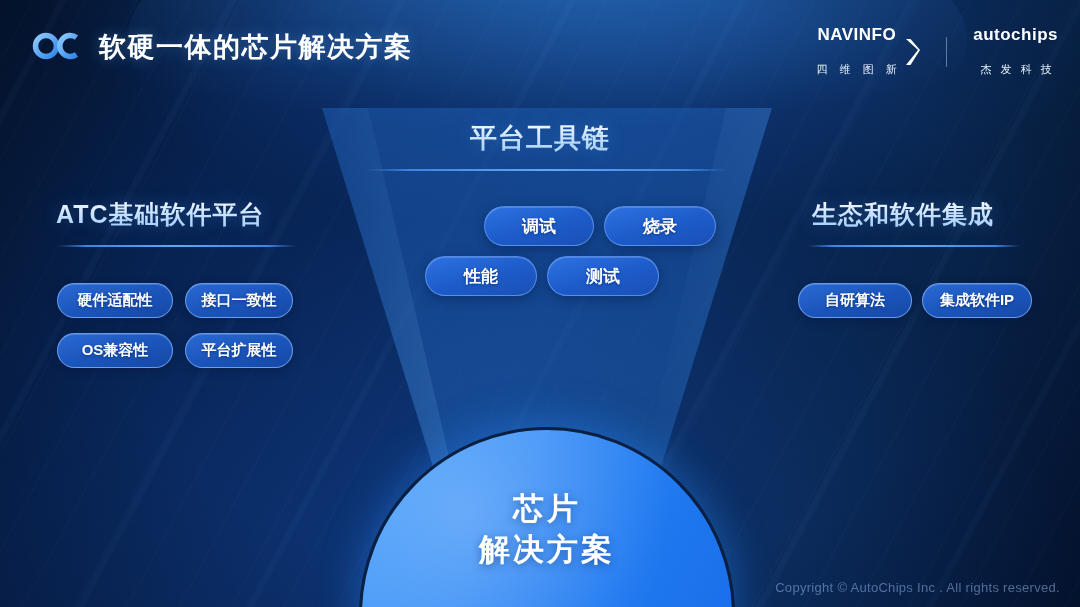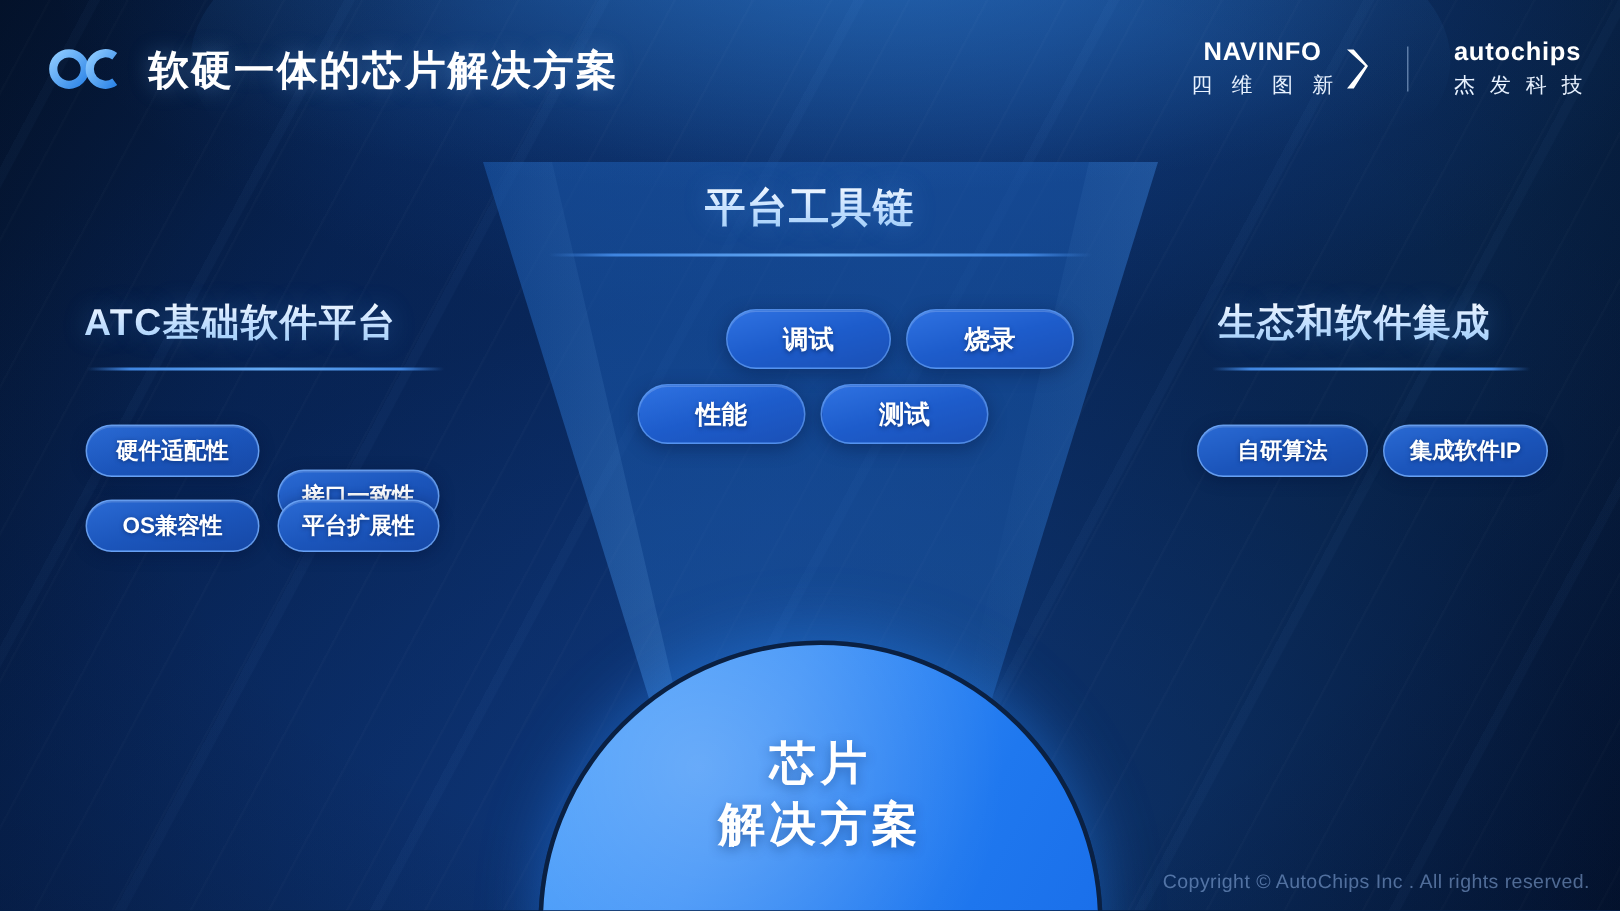--- a/index.html
+++ b/index.html
@@ -70,22 +70,22 @@
   #brand-row {
     position:absolute; right:22px; top:26px;
     display:flex; align-items:center; gap:26px;
   }
   .brand-block { display:flex; flex-direction:column; align-items:center; }
   .brand-main {
     font-size:17px; font-weight:bold; color:#fff; letter-spacing:.5px;
     line-height:1.05; white-space:nowrap;
   }
   .brand-sub {
-    font-size:14px; color:#e8f2ff; letter-spacing:4.5px;
-    line-height:1.5; white-space:nowrap; margin-top:2px;
+    font-size:11px; color:#e8f2ff; letter-spacing:4.5px;
+    line-height:1.5; white-space:nowrap; margin-top:17px;
     padding-left:4px;
   }
   .brand-sub.sub2 { letter-spacing:3px; }
   #brand-sep { width:1px; height:30px; background:rgba(190,220,255,.45); }
   #navinfo-wrap { display:flex; align-items:center; gap:3px; }
   #navinfo-chevron { width:16px; height:30px; }
 
   
   .col-title {
     position:absolute;
@@ -125,21 +125,21 @@
   }
   .pill-center {
     height:40px; font-size:17px;
     background:linear-gradient(165deg,#2f72e2 0%,#1d5ccb 50%,#1a50b6 100%);
     border:1px solid rgba(120,178,255,.55);
     box-shadow:0 3px 12px rgba(4,20,60,.40), inset 0 1px 0 rgba(255,255,255,.18);
   }
 
   
   #pill-l0 { left:57px;  top:283px; width:116px; }
-  #pill-l1 { left:185px; top:283px; width:108px;margin-top:30px; }
+  #pill-l1 { left:185px; top:283px; width:108px; }
   #pill-l2 { left:57px;  top:333px; width:116px; }
   #pill-l3 { left:185px; top:333px; width:108px; }
   
   #pill-c0 { left:360px; top:206px; width:114px; }
   #pill-c1 { left:484px; top:206px; width:110px; }
   #pill-c2 { left:604px; top:206px; width:112px; }
   #pill-c3 { left:425px; top:256px; width:112px; }
   #pill-c4 { left:547px; top:256px; width:112px; }
   
   #pill-r0 { left:798px; top:283px; width:114px; }

